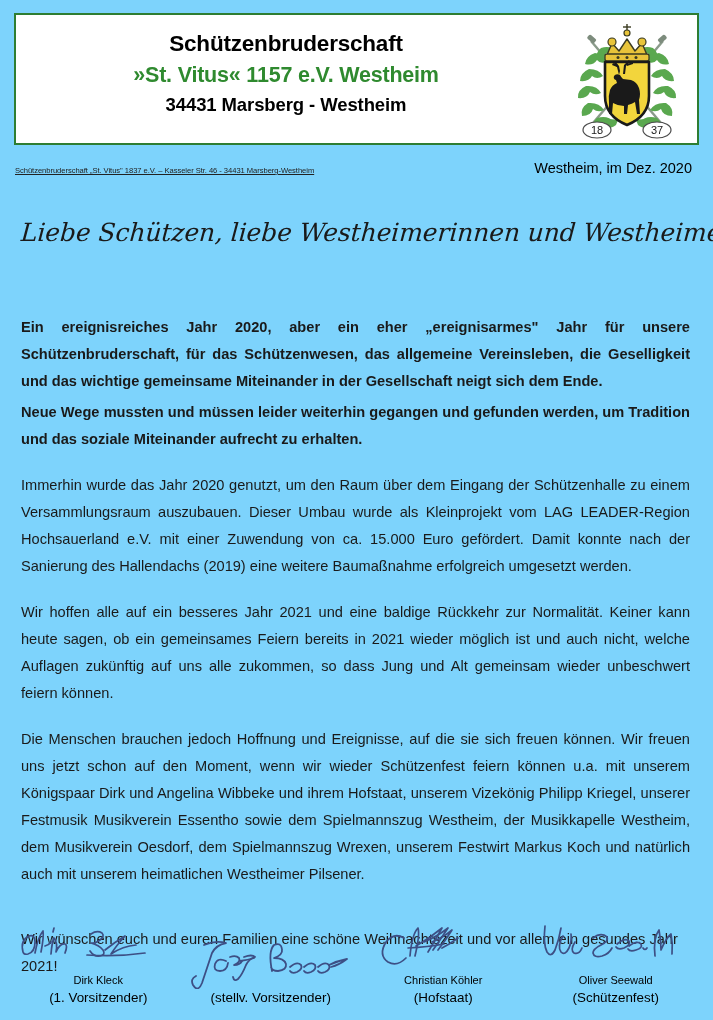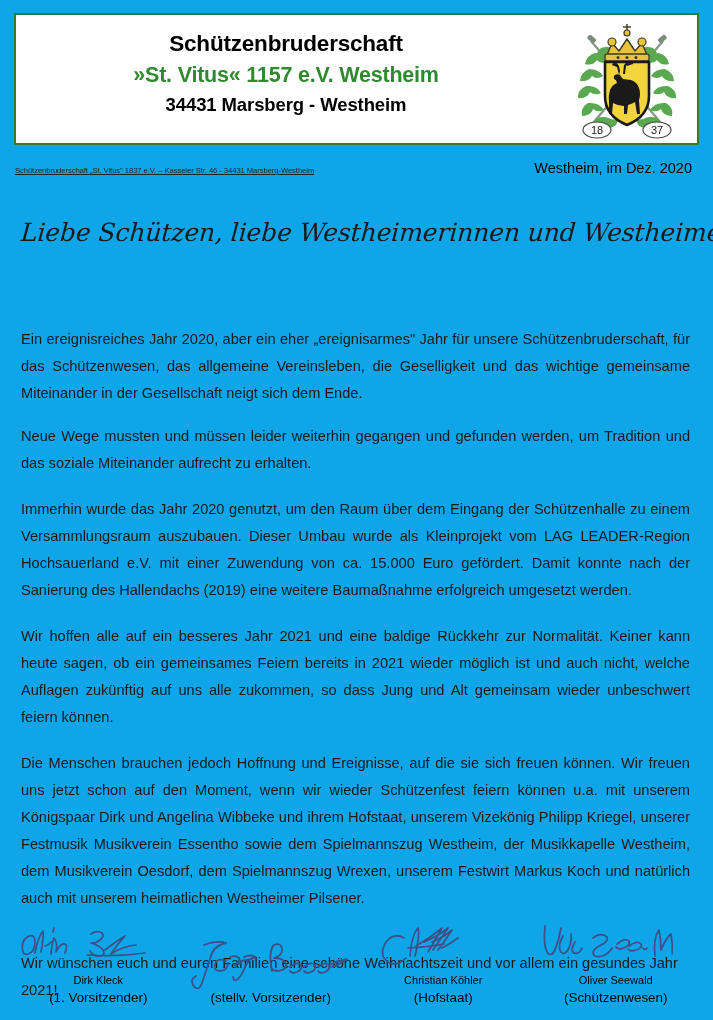--- a/index.html
+++ b/index.html
@@ -10,21 +10,21 @@
   }
   body {
     font-family: "Liberation Sans", sans-serif;
     color: #000000;
   }
   .page {
     position: relative;
     width: 713px;
     height: 1020px;
     margin: 0 auto;
-    background: #0ea5e9;
+    background: #7dd3fc;
     overflow: hidden;
     box-sizing: border-box;
   }
 
   
   .letterhead {
     position: absolute;
     left: 14px;
     top: 13px;
     width: 685px;
@@ -130,21 +130,22 @@
     text-align: justify;
     margin: 0;
   }
   .para + .para {
     margin-top: 0;
   }
   .para.gap {
     margin-top: 19px;
   }
   .para.nogap {
-    margin-top: 16px;
+    margin-top: 4px;
+    font-weight: bold;
   }
   .para.tail {
     text-align: left;
   }
   .para.spaced-top {
     margin-top: 38px;
   }
 
   
   .signatures {
@@ -331,18 +332,18 @@
           <path d="M32 24 q-6 10 -2 16 q4 4 8 -4 q3 -7 2 -14"></path>
           <path d="M44 30 q-5 8 -1 11 q5 2 8 -5"></path>
           <path d="M62 26 q8 -6 14 -1 q2 4 -6 8 q-8 4 -8 8 q1 5 9 3 q7 -2 10 -8"></path>
           <path d="M86 32 q8 -7 12 -3 q2 4 -5 7 q-6 2 -8 -1"></path>
           <path d="M98 34 q8 -6 12 -2 q2 4 -5 6 q-6 2 -8 -1"></path>
           <path d="M112 36 q2 3 4 0"></path>
           <path d="M124 44 q-2 -18 4 -26 q2 10 2 20 q5 -12 10 -16 q2 10 1 20"></path>
         </g>
       </svg>
       <div class="sig-name">Oliver Seewald</div>
-      <div class="sig-role">(Schützenwesen)</div>
+      <div class="sig-role">(Schützenfest)</div>
     </div>
 
   </div>
 
 </div>
 
 </body></html>

